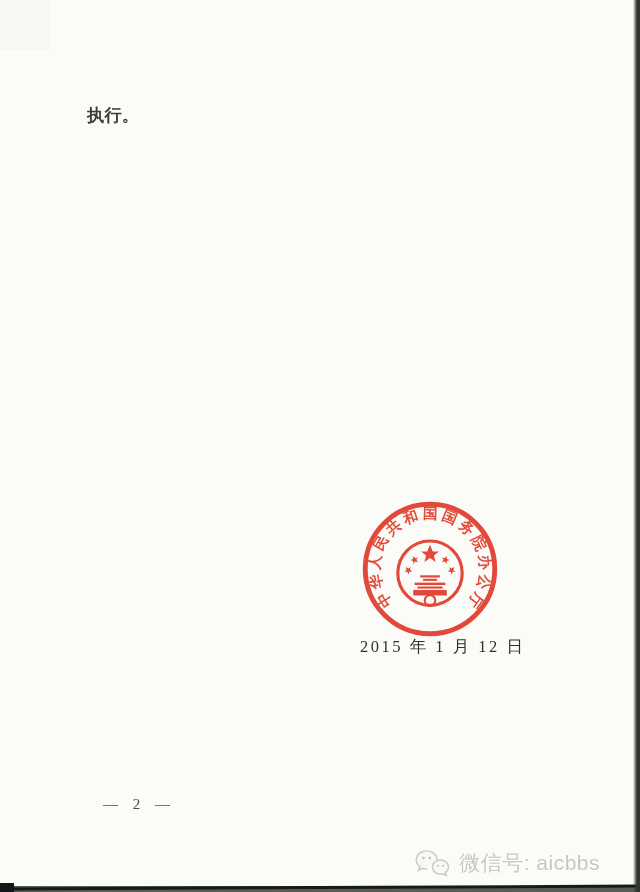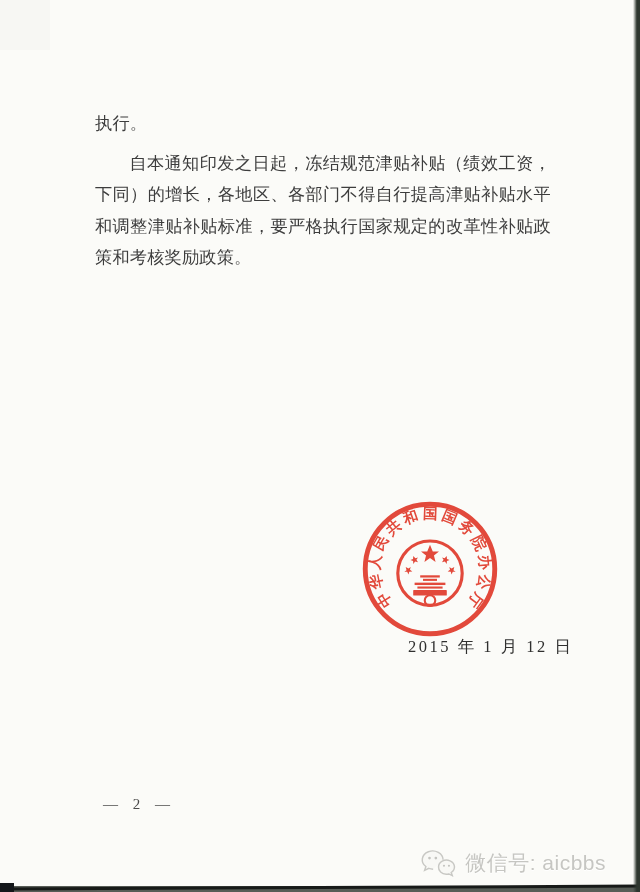--- a/index.html
+++ b/index.html
@@ -28,22 +28,23 @@
     left: 87px;
     top: 100px;
     width: 472px;
     font-size: 17.2px;
     line-height: 31.6px;
     color: #3d3d3d;
     text-align: justify;
     letter-spacing: 0.2px;
   }
   .body-text p {
-    margin: 8px;
+    margin: 0;
     padding: 0;
+    font-weight: bold;
   }
   .body-text p.indent {
     text-indent: 2em;
   }
   
   .seal {
     position: absolute;
     left: 350px;
     top: 499px;
     width: 160px;
@@ -58,37 +59,36 @@
   }
   
   .issue-date {
     position: absolute;
     left: 360px;
     top: 636px;
     font-size: 16.5px;
     letter-spacing: 2.5px;
     color: #30302f;
     white-space: nowrap;
-    margin-left: 48px;
   }
   
   .page-number {
     position: absolute;
     left: 103px;
     top: 796px;
     font-size: 15px;
     color: #4a4a4a;
     letter-spacing: 1px;
     word-spacing: 9px;
     white-space: nowrap;
   }
   
   .watermark {
     position: absolute;
-    right: 34px;
+    right: 40px;
     bottom: 14px;
     display: flex;
     align-items: center;
     gap: 7px;
     color: #c6c6c2;
     font-family: "Liberation Sans", "DejaVu Sans", sans-serif;
     font-size: 21px;
     letter-spacing: 0.5px;
     white-space: nowrap;
     text-shadow: 0 1px 0 #ffffff;
@@ -124,21 +124,20 @@
 </style>
 </head>
 <body>
 
 <div class="page">
 
   <div class="corner-tone"></div>
 
   <div class="body-text">
     <p>执行。</p>
-    <p class="indent">自本通知印发之日起，冻结规范津贴补贴（绩效工资，下同）的增长，各地区、各部门不得自行提高津贴补贴水平和调整津贴补贴标准，要严格执行国家规定的改革性补贴政策和考核奖励政策。</p>
   </div>
 
   <div class="seal">
     <svg viewBox="0 0 200 200">
       <defs>
         <path id="star" d="M0,-10 L2.94,-3.09 L9.51,-3.09 L4.19,1.18 L5.88,8.09 L0,3.82 L-5.88,8.09 L-4.19,1.18 L-9.51,-3.09 L-2.94,-3.09 Z"></path>
         <path id="ringPath" d="M 49.1 150.9 A 72 72 0 1 1 150.9 150.9" fill="none"></path>
       </defs>
 
       <circle cx="100" cy="100" r="92.5" fill="none" stroke="currentColor" stroke-width="7"></circle>

